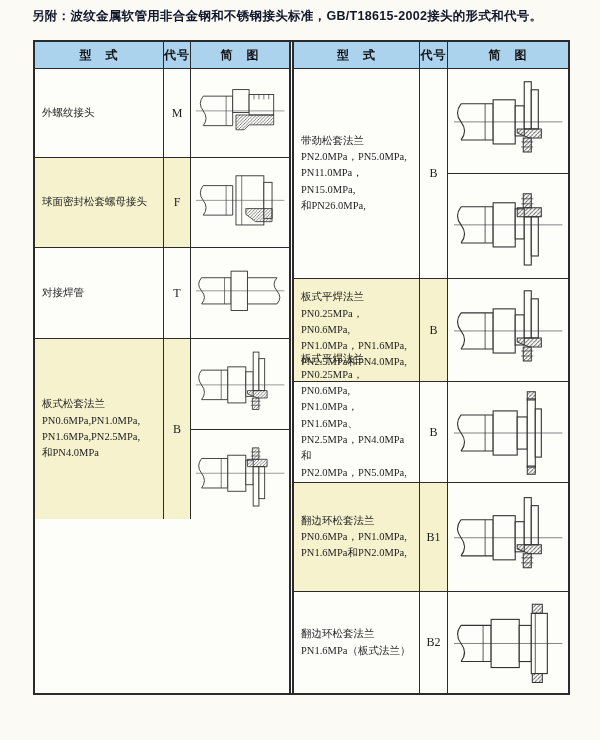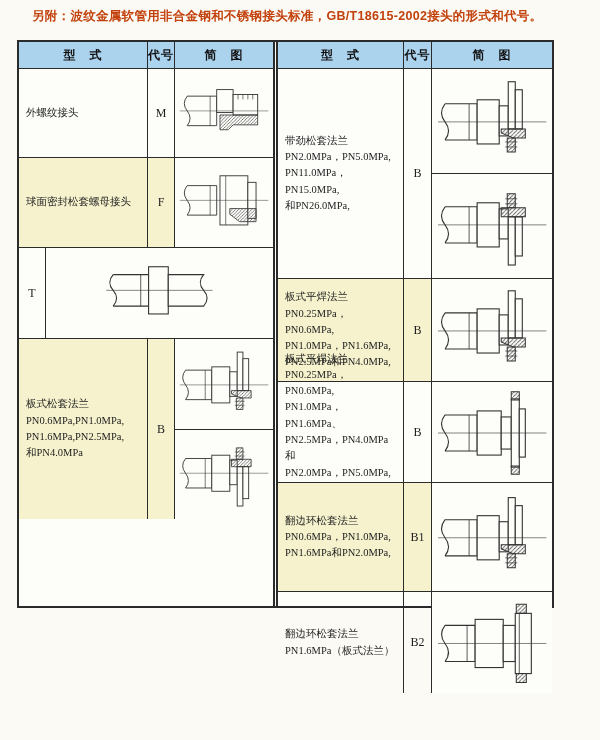--- a/index.html
+++ b/index.html
@@ -4,24 +4,24 @@
 <style>
   html,body{margin:0;padding:0;}
   body{
     width:600px;height:740px;position:relative;
     background:var(--page-bg,#fbfaf5);
     font-family:"Liberation Serif",serif;color:#222;overflow:hidden;
   }
   .doc-title{
     position:absolute;left:32px;top:8px;width:540px;
     font-family:"Liberation Sans",sans-serif;font-weight:bold;
-    font-size:12.5px;letter-spacing:.3px;color:#c2410c;
+    font-size:12.5px;letter-spacing:.3px;color:#0f172a;
   }
   .fit-table{
-    position:absolute;left:17px;top:40px;width:537px;height:568px;
+    position:absolute;left:33px;top:40px;width:537px;height:655px;
     box-sizing:border-box;border:2px solid var(--border,#2b2b2b);
     display:flex;background:#fdfdfa;
   }
   .half{display:flex;flex-direction:column;box-sizing:border-box;min-width:0;}
   .half.left{width:259px;border-right:5px double var(--border,#2b2b2b);}
   .half.right{flex:1;}
   .hrow{
     flex:0 0 27px;display:flex;box-sizing:border-box;
     background:var(--header-bg,#abd3ee);
     border-bottom:1px solid var(--border,#2b2b2b);
@@ -108,20 +108,21 @@
                 <rect x="50" y="10" width="34" height="60" fill="#fdfdfa" stroke="#333" stroke-width="1.1"></rect>
                 <line x1="57" y1="10" x2="57" y2="70" stroke="#333" stroke-width="0.8"></line>
                 <rect x="84" y="18" width="10" height="44" fill="#fdfdfa" stroke="#333" stroke-width="1.1"></rect>
                 <path d="M62 50 H94 V66 H74 L62 57 Z" fill="url(#h2)" stroke="#333" stroke-width="1"></path>
                 <line x1="1" y1="40" x2="109" y2="40" stroke="#333" stroke-width="0.6"></line>
               </svg>
             </div>
           </div>
         </div>
         <div class="row" style="flex: 0 0 91px;">
+          <div class="cell name c-name">对接焊管</div>
           <div class="cell code c-code">T</div>
           <div class="cell diag c-diag">
             <div class="dwrap">
               <svg viewBox="0 0 110 86" preserveAspectRatio="xMidYMid meet">
                 <defs>
                   <pattern id="h5" patternUnits="userSpaceOnUse" width="4" height="4">
                     <path d="M0 4 L4 0" stroke="#555" stroke-width="0.9"></path>
                   </pattern>
                 </defs>
                 <path d="M 8 24 H 44 V 56 H 8" fill="#fdfdfa" stroke="#333" stroke-width="1.1"></path>

